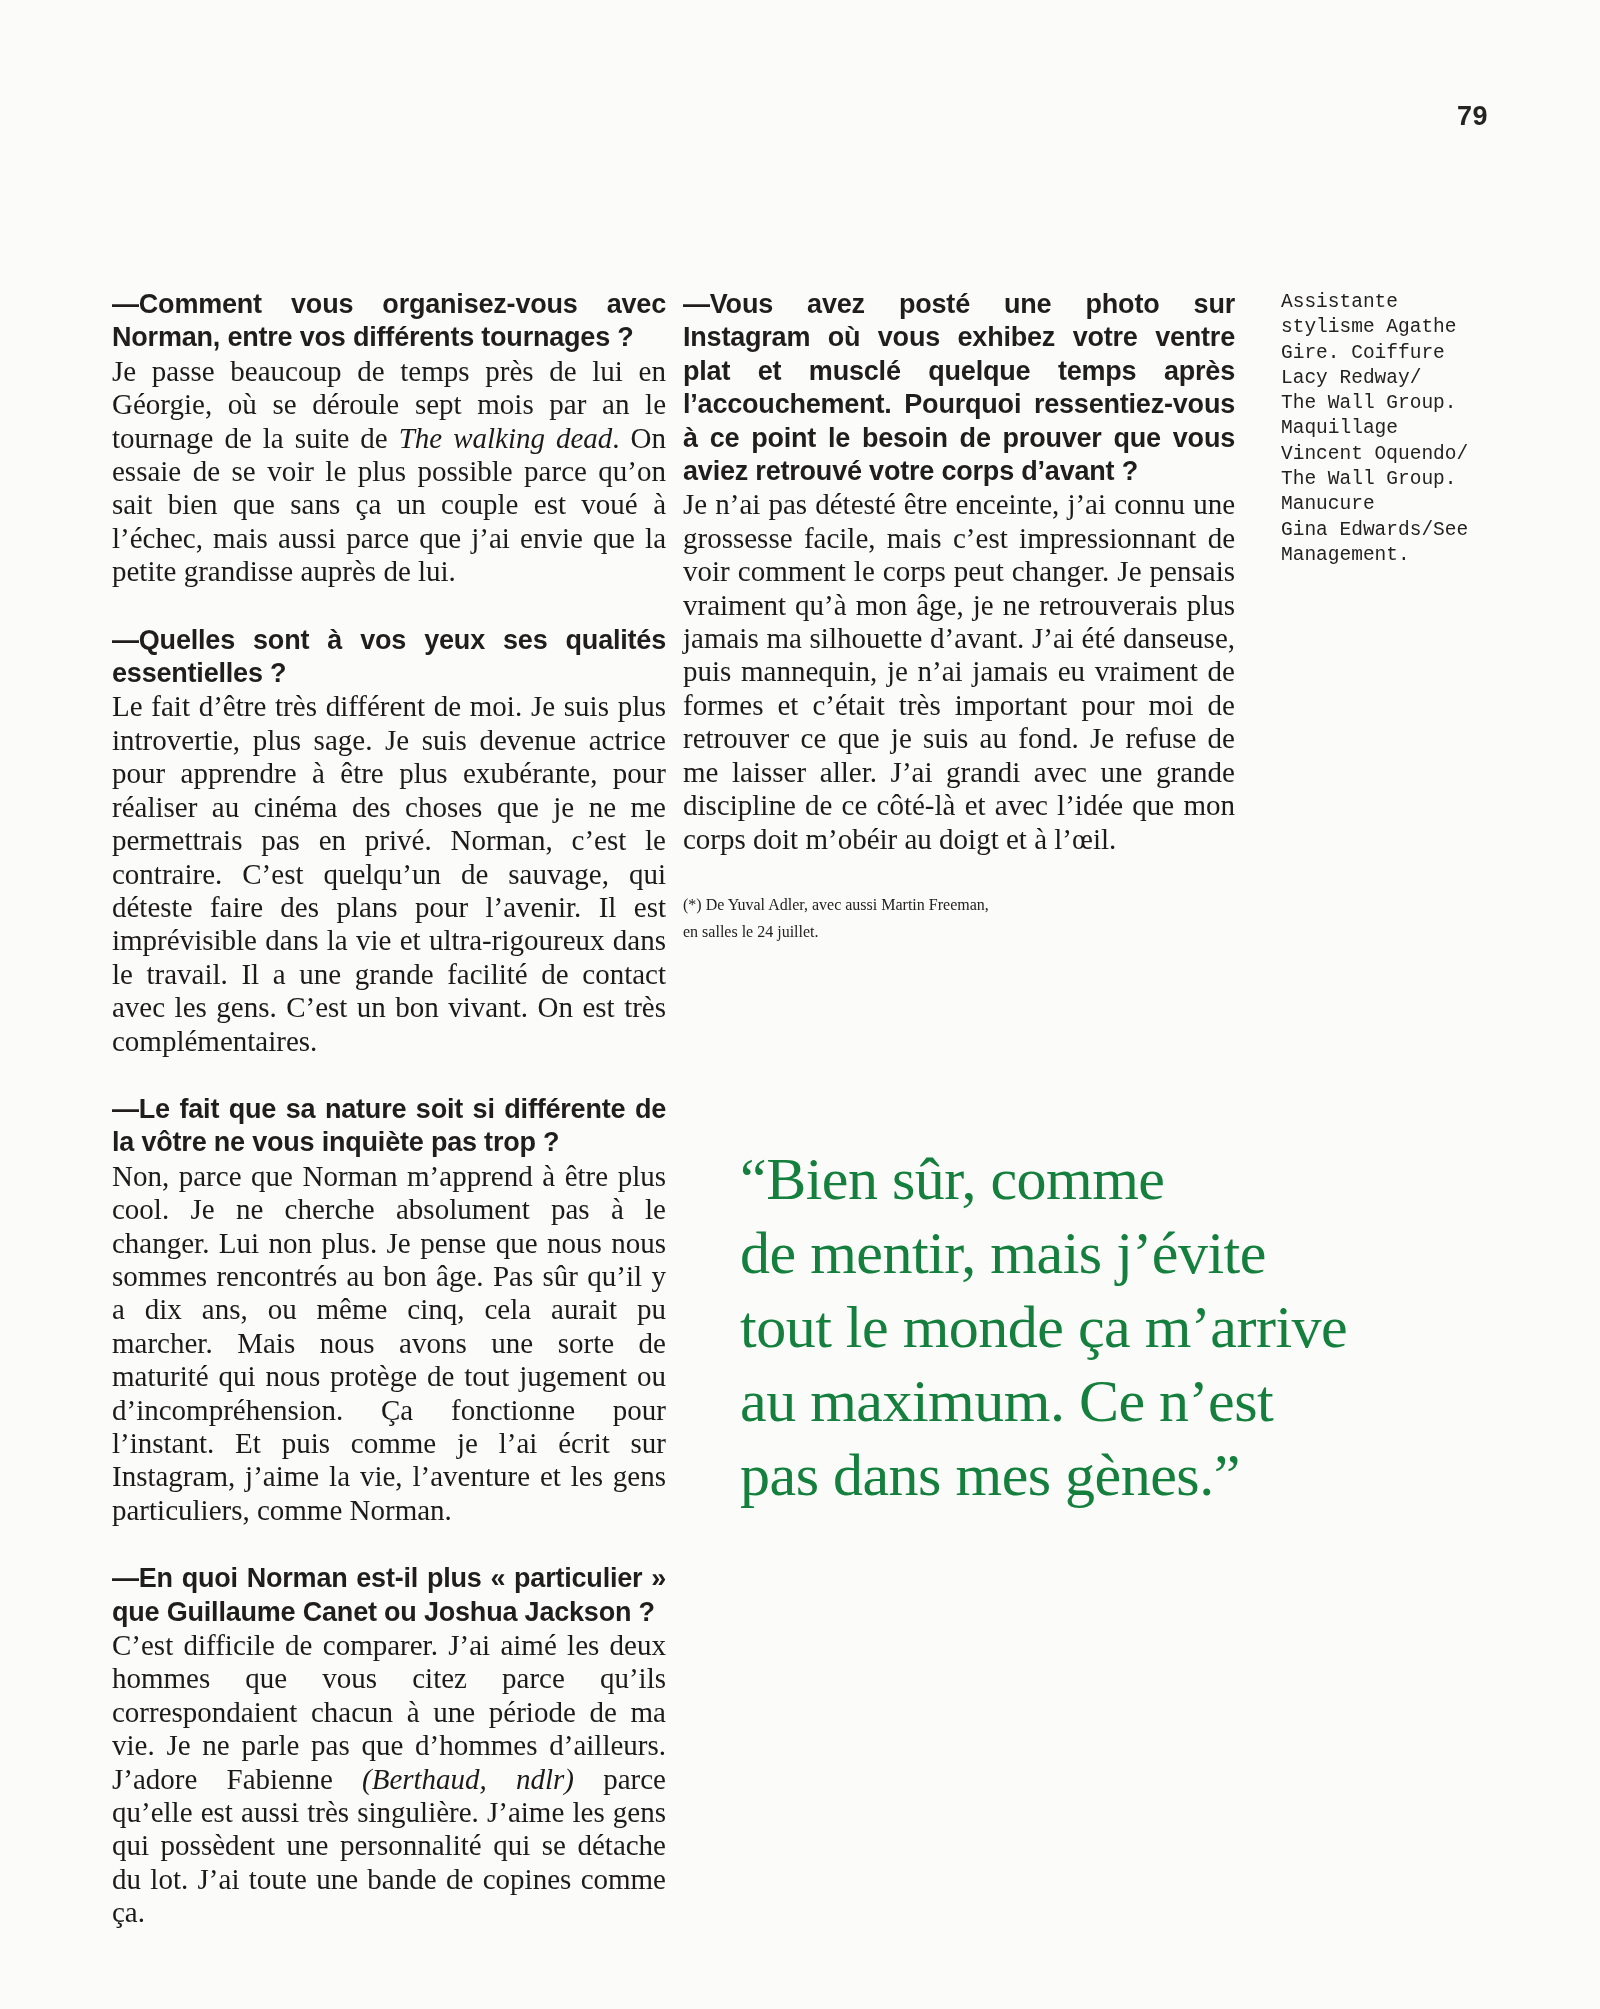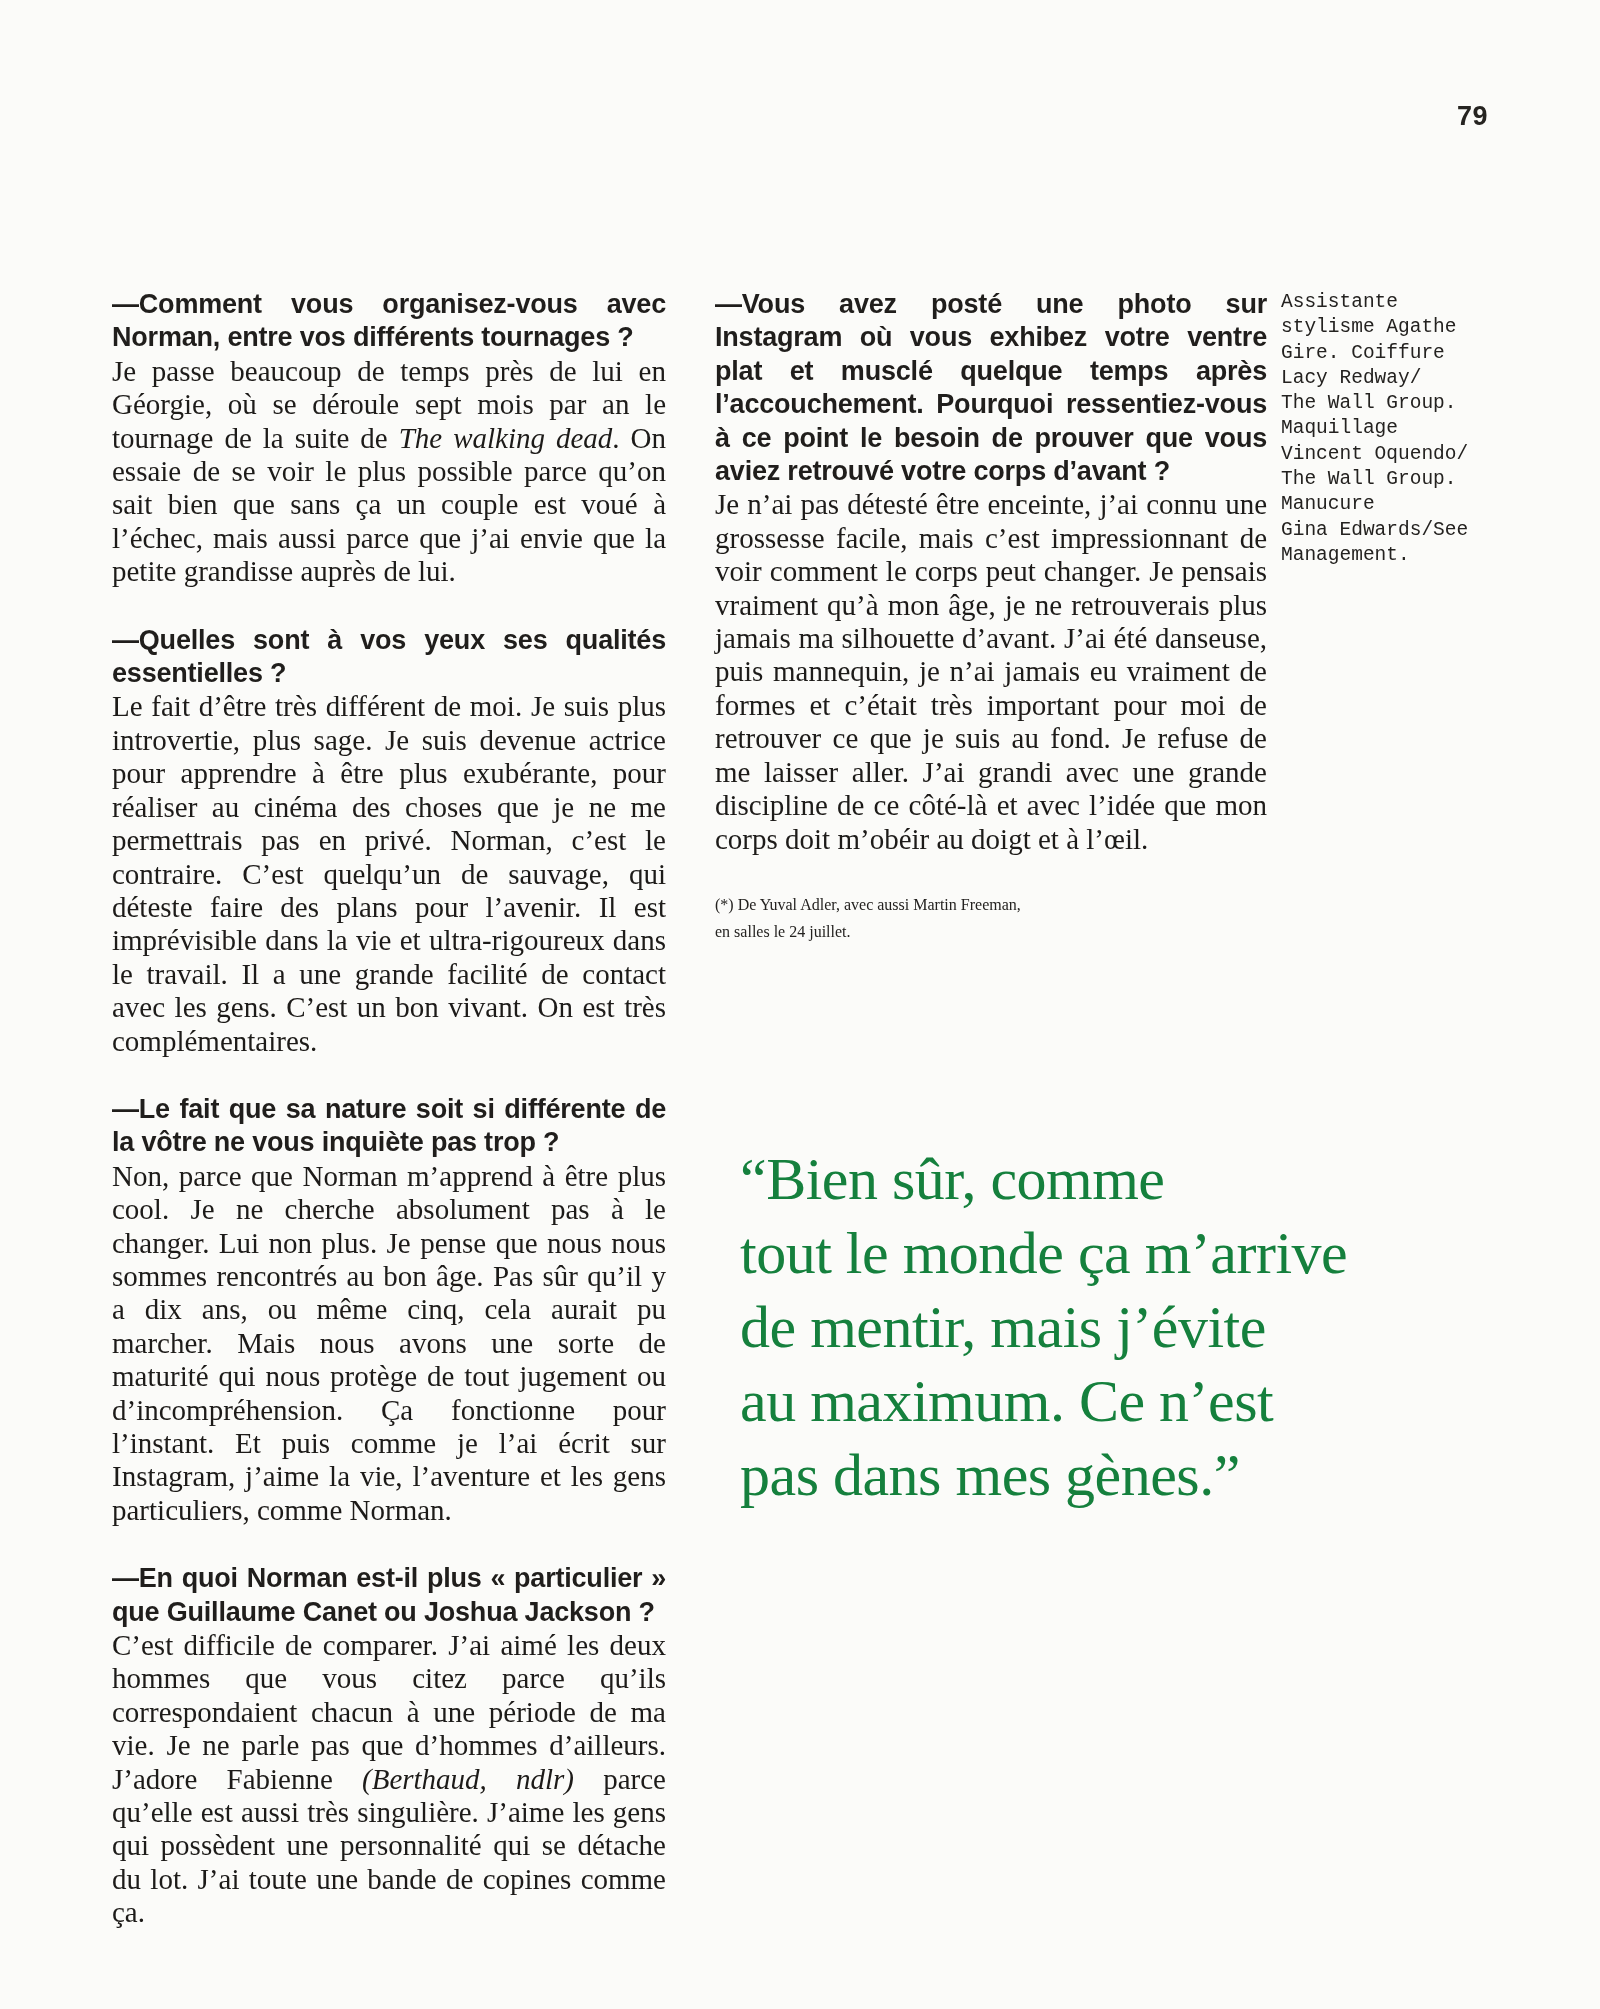--- a/index.html
+++ b/index.html
@@ -28,21 +28,21 @@
     letter-spacing: 0.5px;
     color: #262421;
   }
 
   
   .col {
     position: absolute;
     top: 288px;
   }
   .col-1 { left: 112px; width: 554px; }
-  .col-2 { left: 715px; width: 552px; }
+  .col-2 { left: 683px; width: 552px; }
 
   .qa { margin: 0 0 35px 0; }
 
   .q {
     margin: 0;
     font-family: "Liberation Sans", sans-serif;
     font-weight: 700;
     font-size: 27px;
     line-height: 33.4px;
     letter-spacing: -0.2px;
@@ -142,17 +142,17 @@
     <span class="credits-line">Maquillage</span>
     <span class="credits-line">Vincent Oquendo/</span>
     <span class="credits-line">The Wall Group.</span>
     <span class="credits-line">Manucure</span>
     <span class="credits-line">Gina Edwards/See</span>
     <span class="credits-line">Management.</span>
   </div>
 
 <div class="pull-quote" id="pull-quote">
     <span class="pq-line">“Bien sûr, comme</span>
+    <span class="pq-line">de mentir, mais j’évite</span>
     <span class="pq-line">tout le monde ça m’arrive</span>
-    <span class="pq-line">de mentir, mais j’évite</span>
     <span class="pq-line">au maximum. Ce n’est</span>
     <span class="pq-line">pas dans mes gènes.”</span>
   </div>
 
 </body></html>

